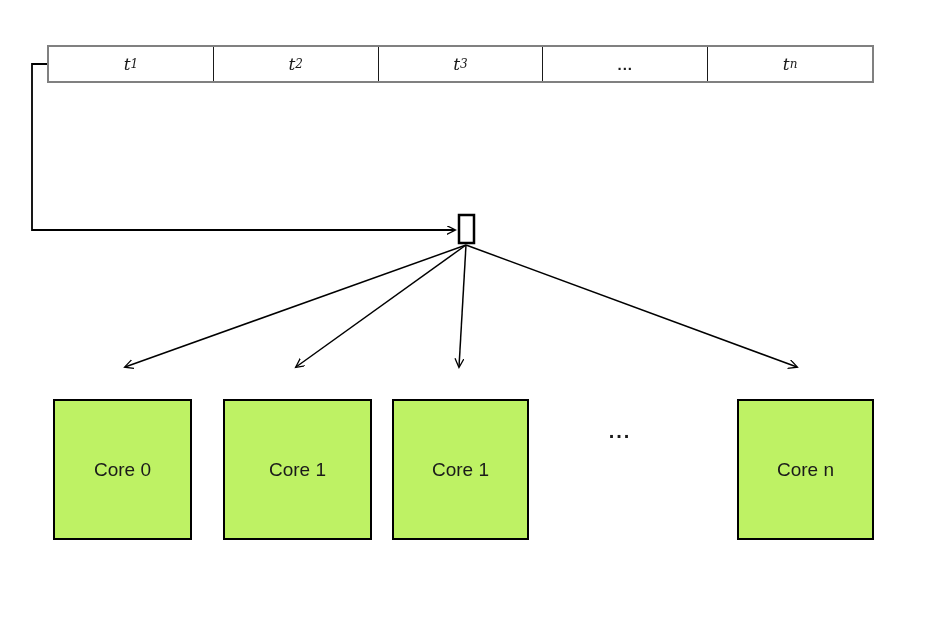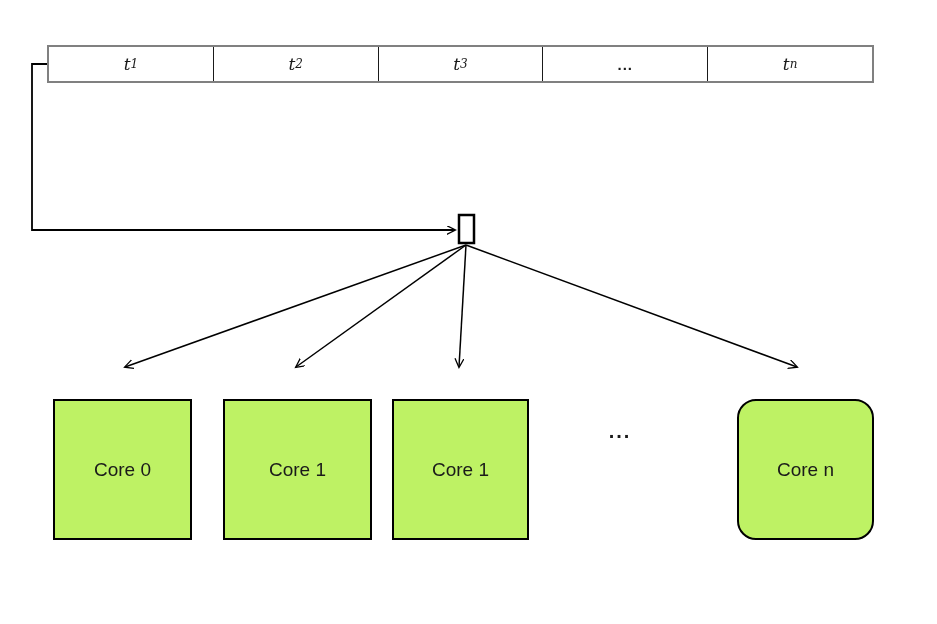--- a/index.html
+++ b/index.html
@@ -75,21 +75,21 @@
     display: flex;
     align-items: center;
     justify-content: center;
     font-size: 19px;
     color: #1a1a1a;
     margin-top: 28px;
   }
   .core-0 { left: 53px;  width: 139px; }
   .core-1 { left: 223px; width: 149px; }
   .core-2 { left: 392px; width: 137px; }
-  .core-n { left: 737px; width: 137px; border-radius: 19px; }
+  .core-n { left: 737px; width: 137px; }
   .core-ellipsis {
     position: absolute;
     left: 590px;
     top: 421px;
     width: 60px;
     text-align: center;
     font-weight: bold;
     font-size: 20px;
     letter-spacing: 2px;
     color: #1a1a1a;

